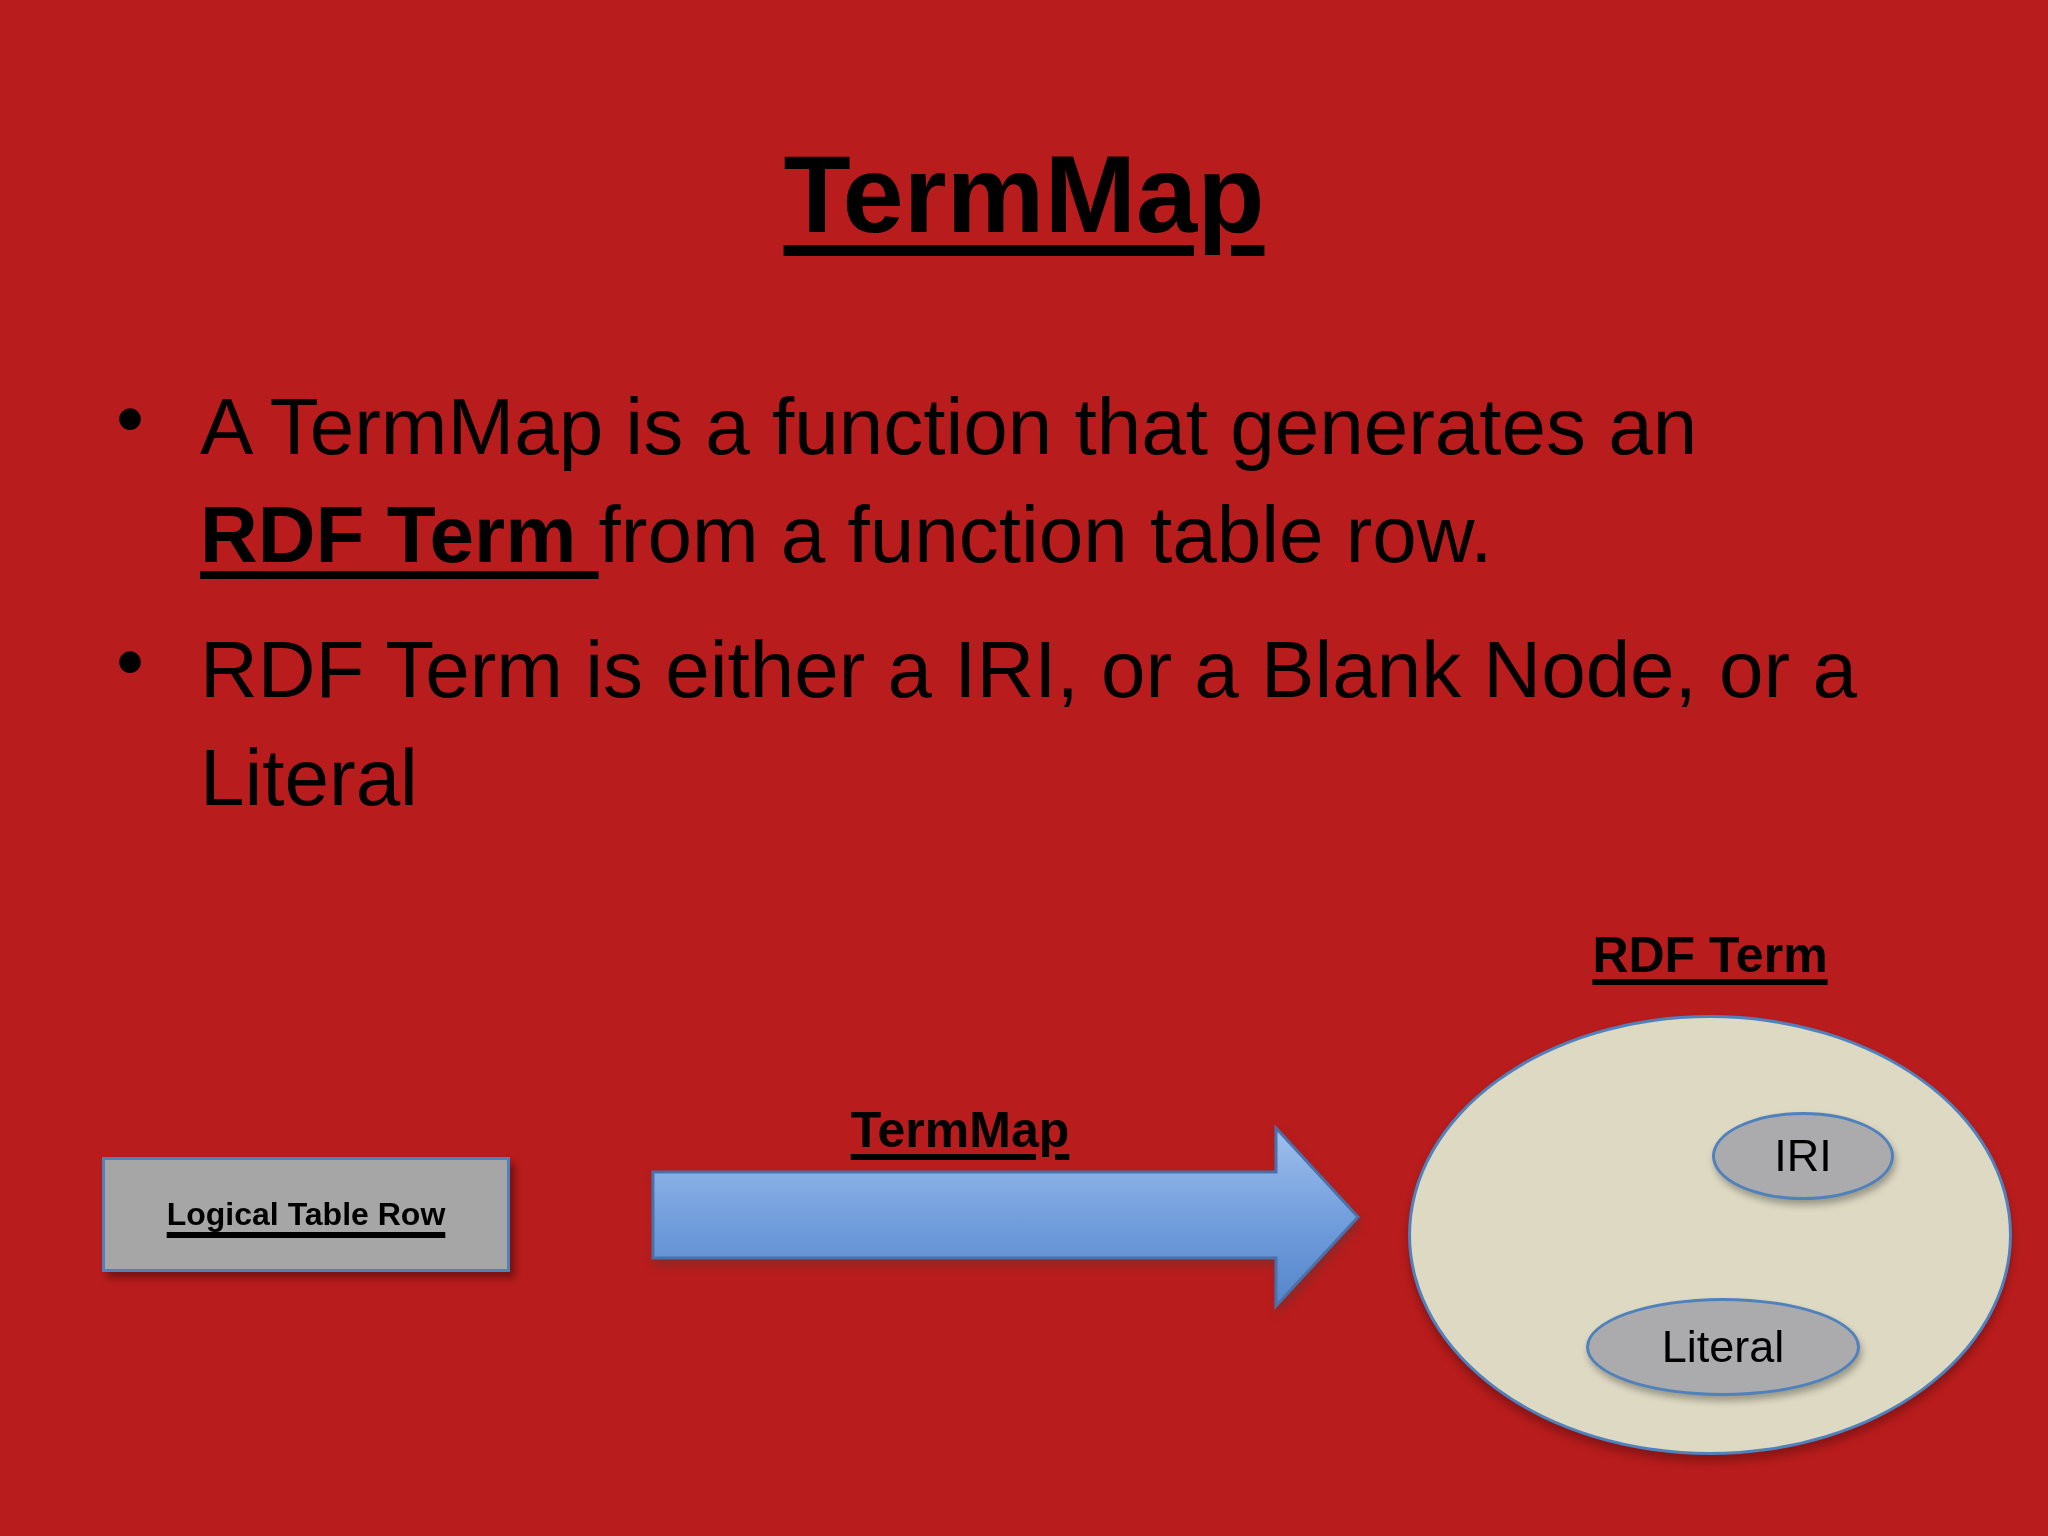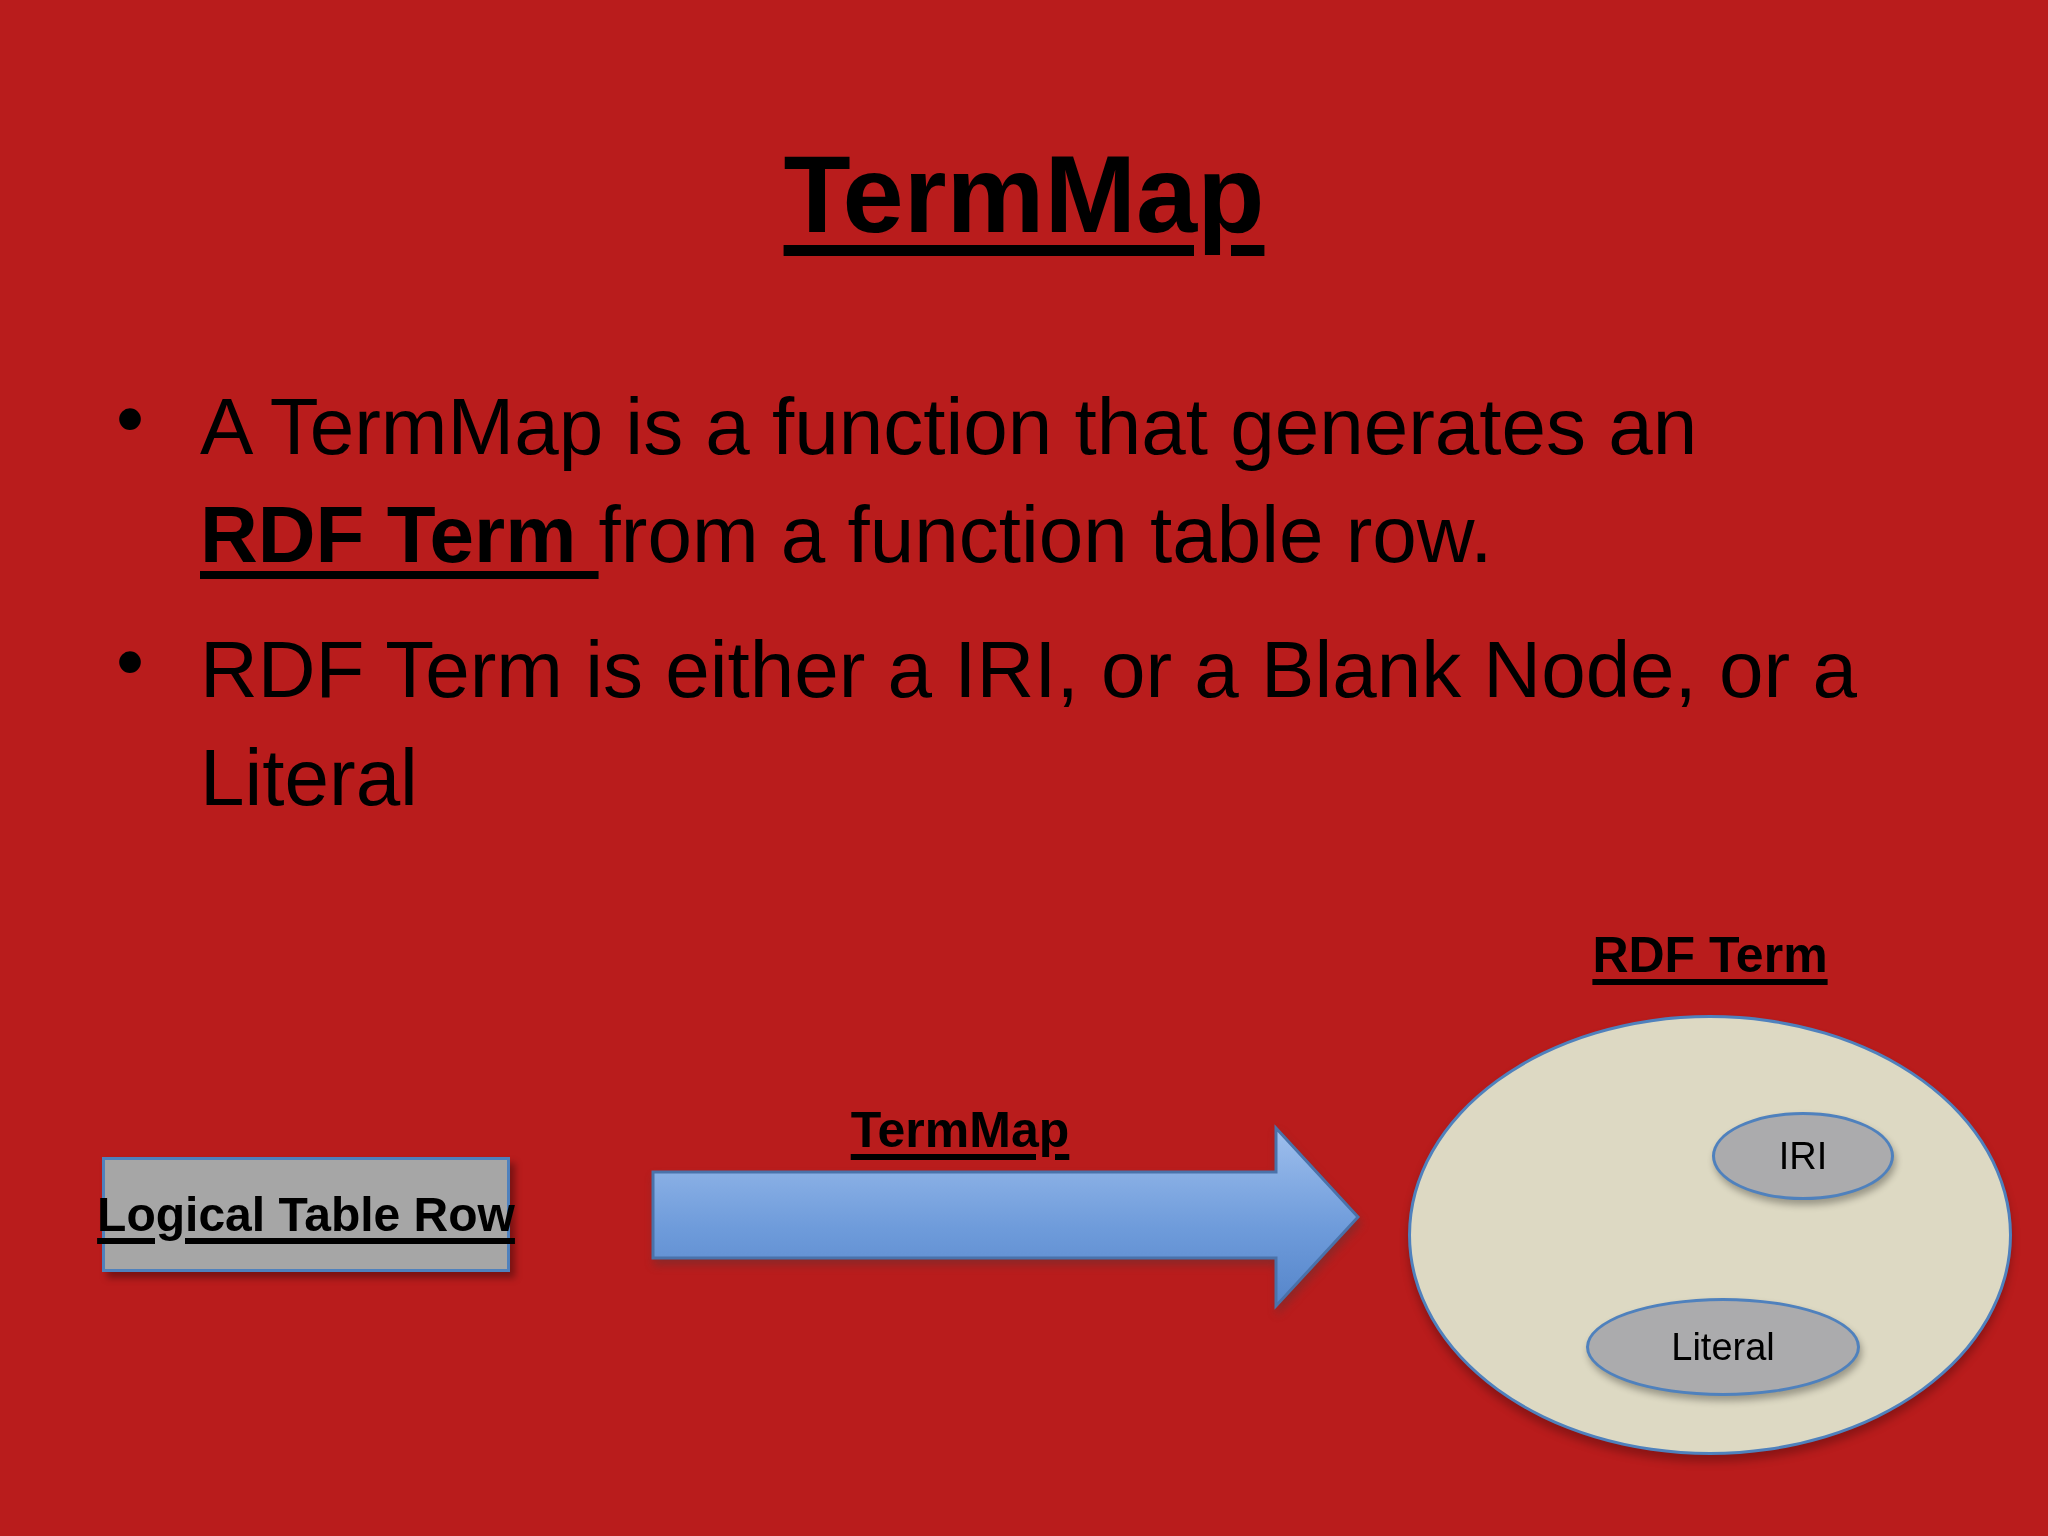--- a/index.html
+++ b/index.html
@@ -65,21 +65,21 @@
     top: 1157px;
     width: 408px;
     height: 115px;
     box-sizing: border-box;
     background: var(--box-fill, #a6a6a6);
     border: 3px solid var(--shape-border, #4f81bd);
     box-shadow: 5px 6px 7px rgba(0,0,0,0.35);
     display: flex;
     align-items: center;
     justify-content: center;
-    font-size: 48px;
+    font-size: 32px;
     font-weight: bold;
     white-space: nowrap;
   }
   .source-box .u,
   .arrow-label .u,
   .set-label .u {
     text-decoration: underline;
     text-decoration-thickness: 6px;
     text-underline-offset: 7px;
   }
@@ -131,21 +131,21 @@
   .term-ellipse {
     position: absolute;
     box-sizing: border-box;
     background: var(--term-ellipse-fill, #ababad);
     border: 3px solid var(--shape-border, #4f81bd);
     border-radius: 50%;
     box-shadow: 2px 5px 7px rgba(0,0,0,0.30);
     display: flex;
     align-items: center;
     justify-content: center;
-    font-size: 38px;
+    font-size: 45px;
     white-space: nowrap;
   }
   .term-iri     { left: 1712px; top: 1112px; width: 182px; height: 88px; }
   .term-bnode   { left: 1491px; top: 1191px; width: 272px; height: 104px; }
   .term-literal { left: 1586px; top: 1298px; width: 274px; height: 98px; }
 </style>
 </head>
 <body>
 
 <div class="slide">

